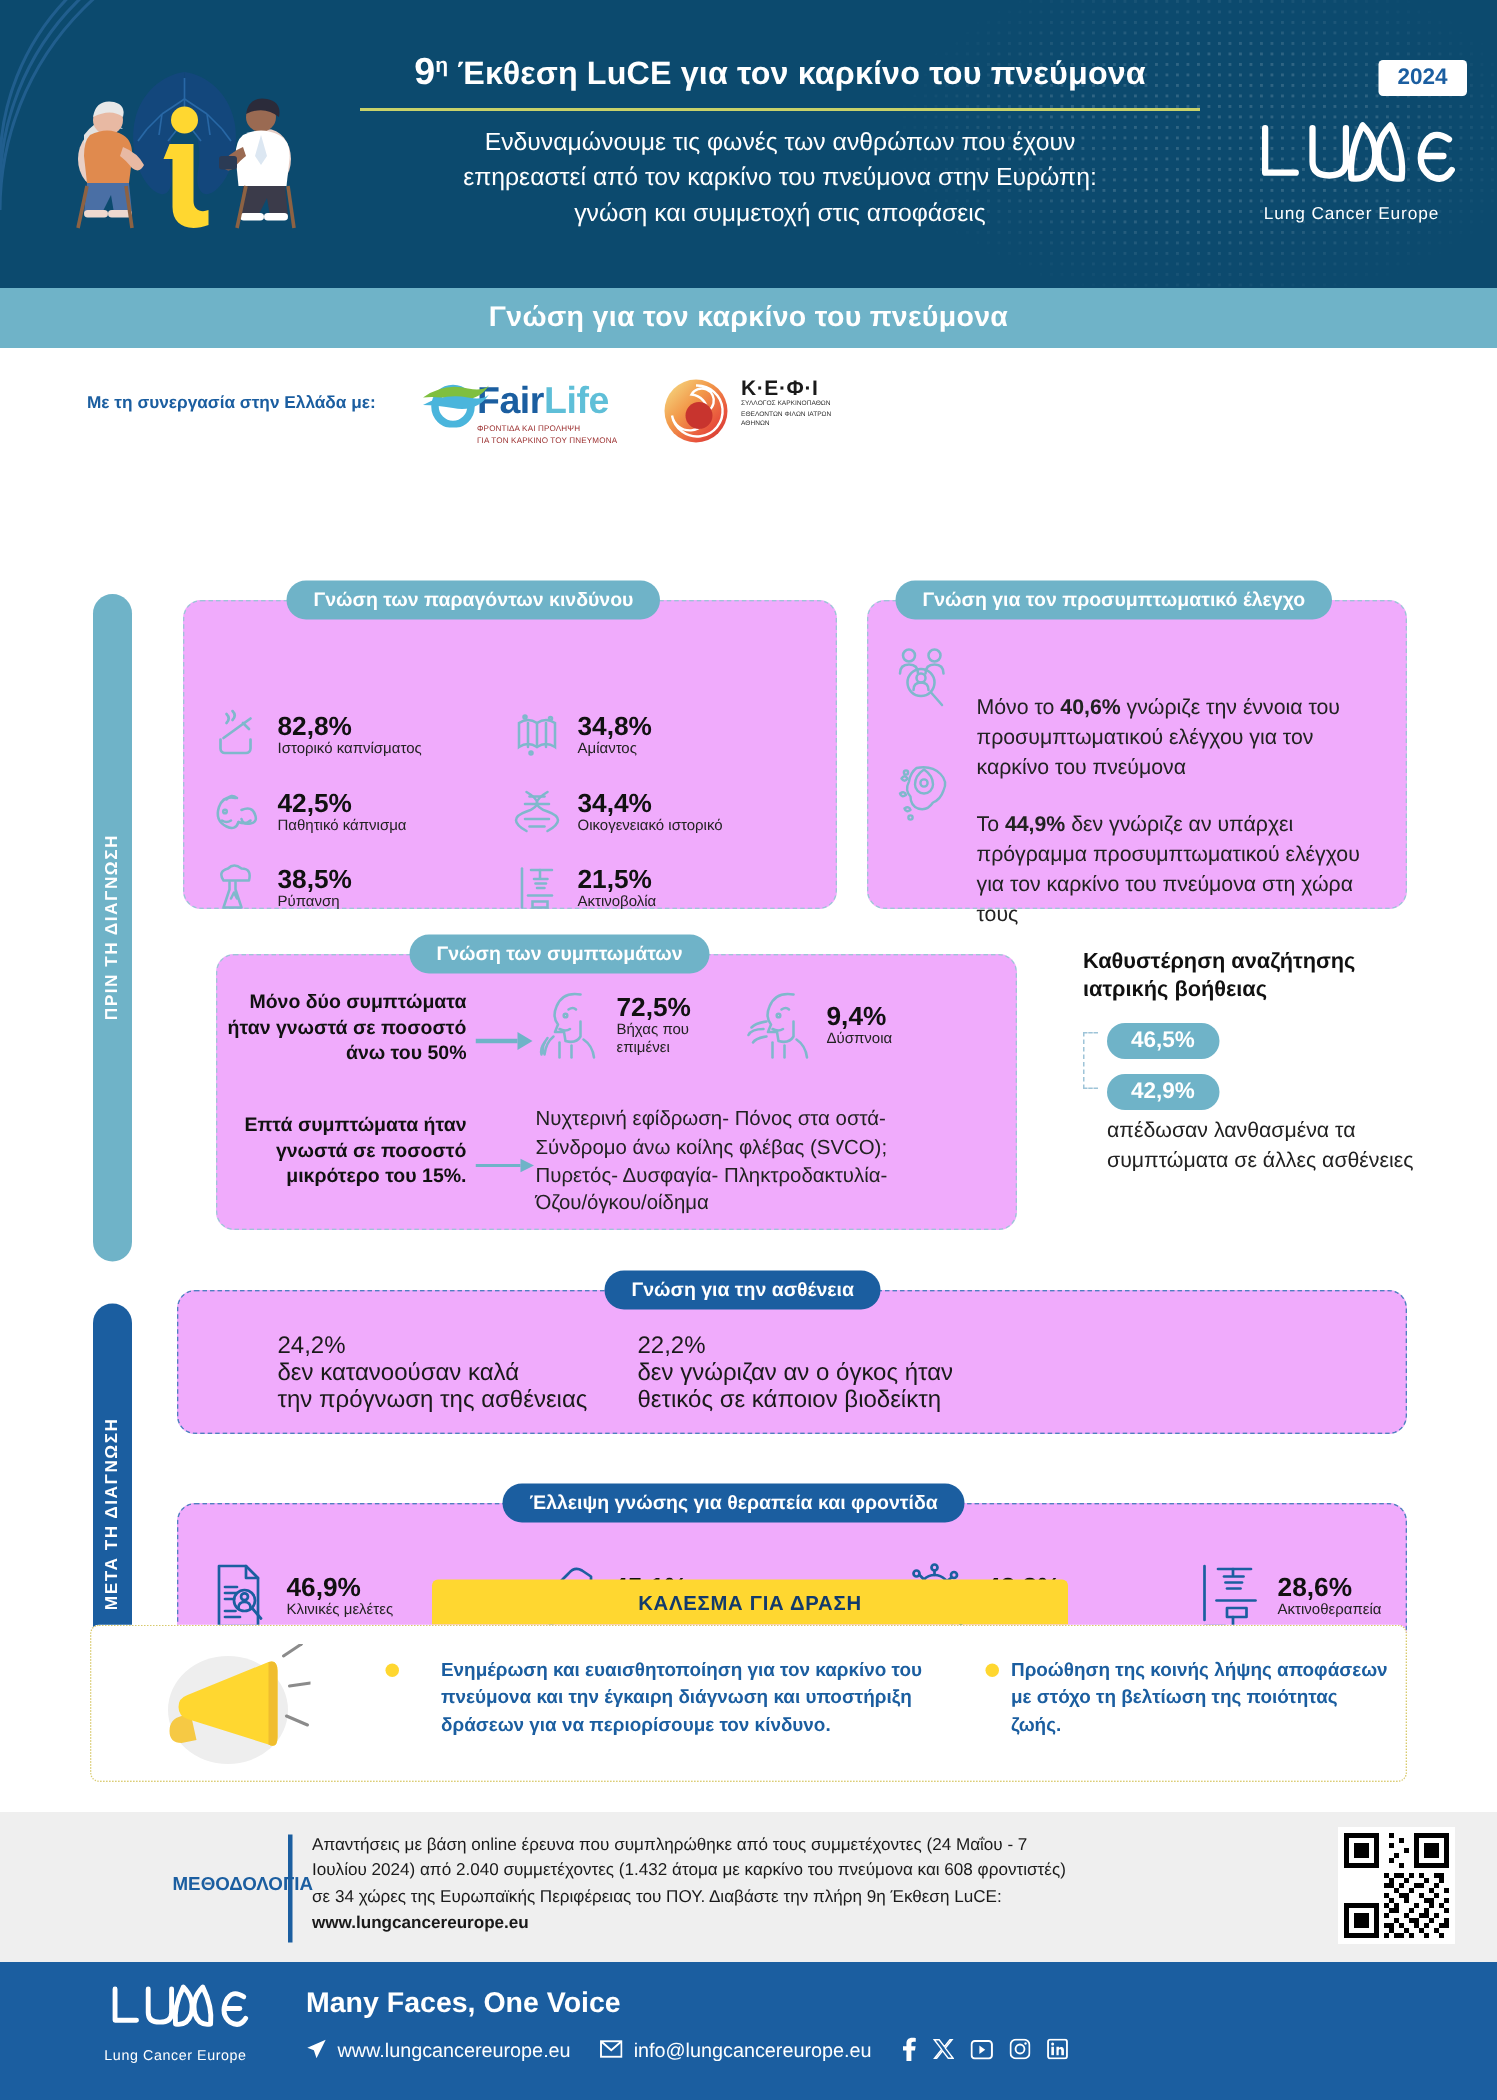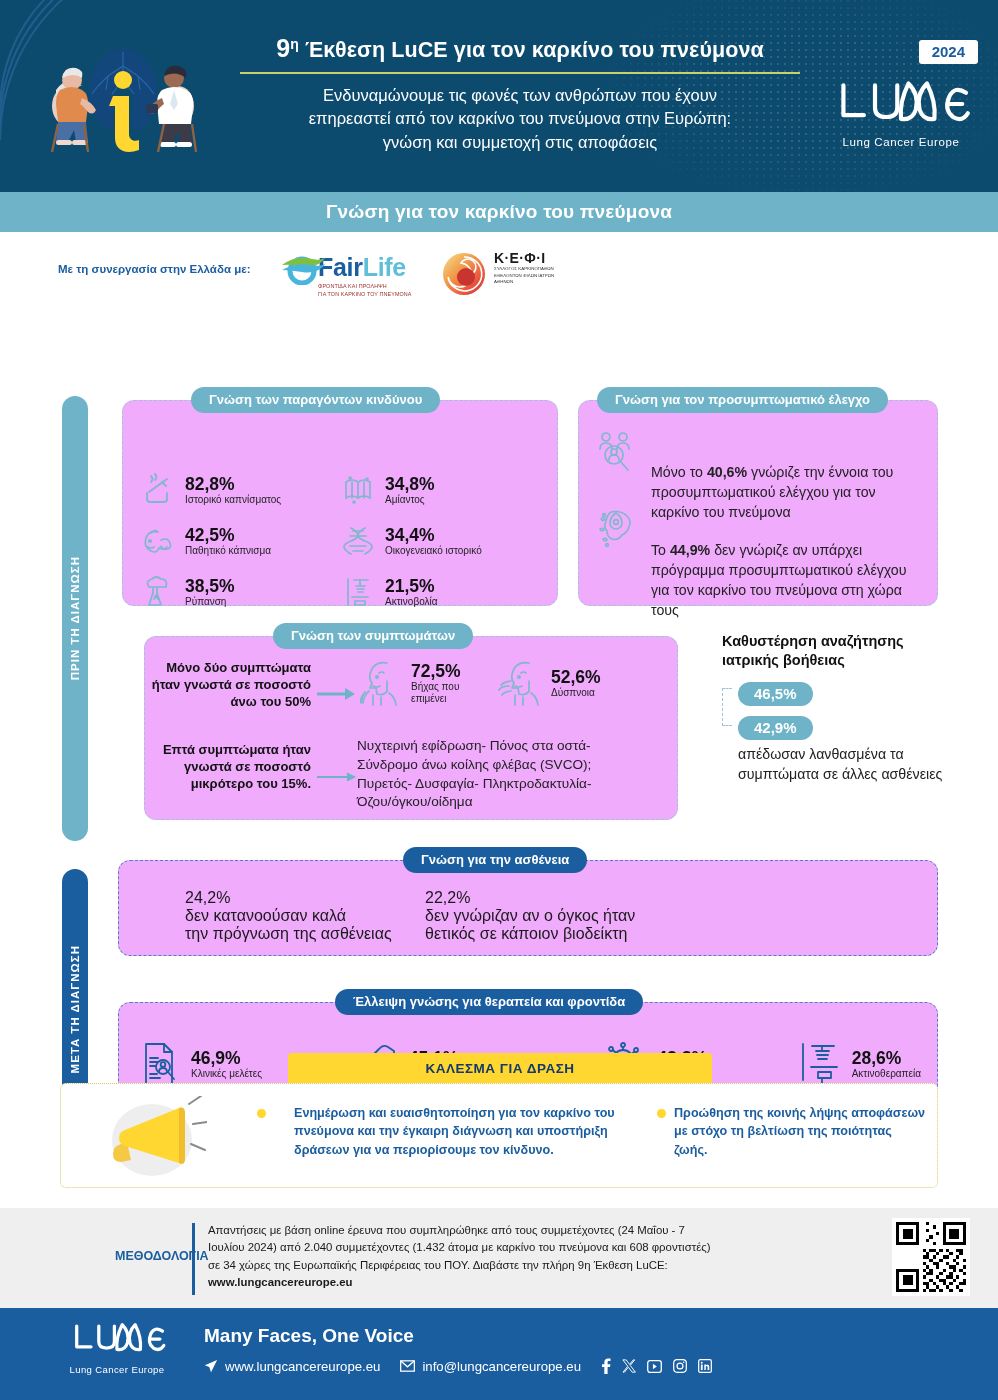--- a/index.html
+++ b/index.html
@@ -508,21 +508,21 @@
           <path d="M18,27 q4,2 7,0"></path>
           <path d="M14,22 q-7,1 -10,4"></path>
             <path d="M12,27 q-8,0 -10,4"></path>
             <path d="M14,32 q-7,1 -9,4"></path>
           <path d="M18,36 v10"></path>
             <path d="M26,38 v8"></path>
             <path d="M34,34 q6,4 7,12"></path>
         </g>
       </svg>
       <div>
-          <div class="num">52,6%</div>
+          <div class="num">9,4%</div>
         <div class="lbl">Δύσπνοια</div>
         </div>
     </div>
 
     <div style="position:absolute; left:212px; top:100px; width:308px; font-size:13.6px; color:#222; line-height:1.38;">
       <div>Νυχτερινή εφίδρωση- Πόνος στα οστά-</div>
       <div>Σύνδρομο άνω κοίλης φλέβας (SVCO);</div>
       <div>Πυρετός- Δυσφαγία- Πληκτροδακτυλία-</div>
       <div>Όζου/όγκου/οίδημα</div>
     </div>

